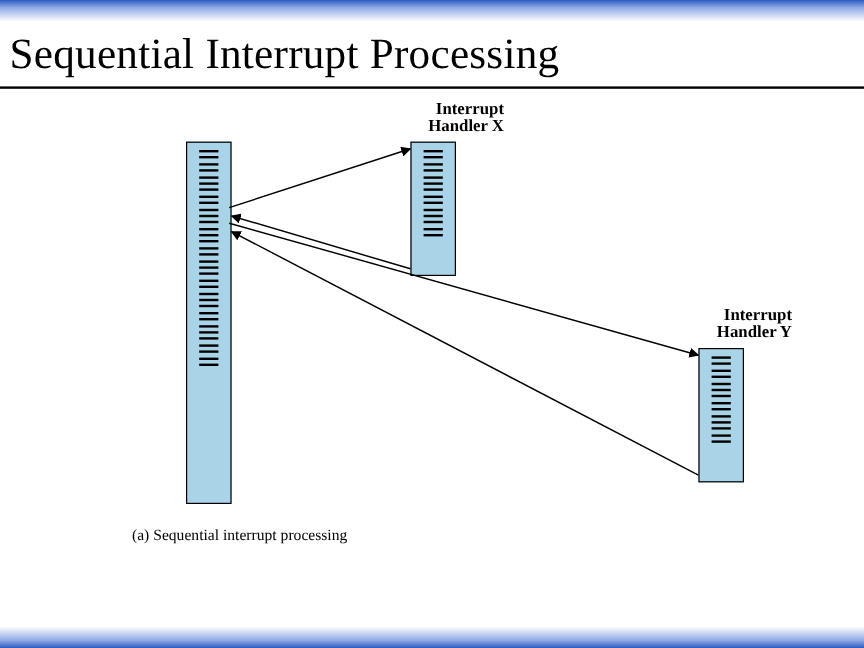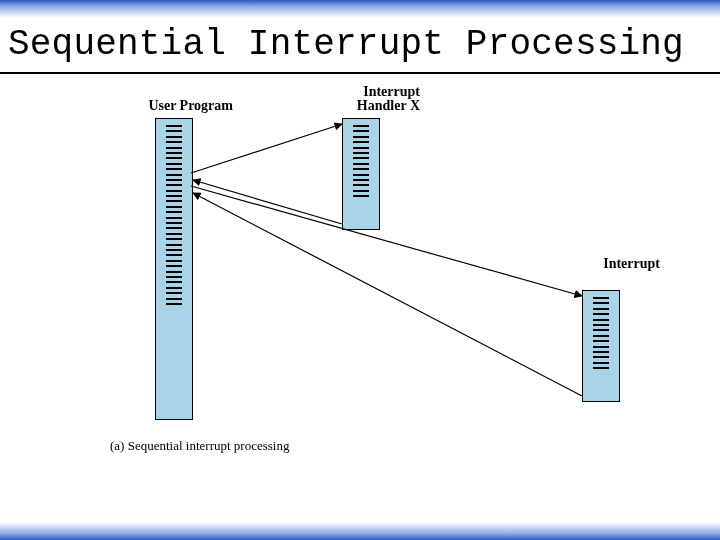--- a/index.html
+++ b/index.html
@@ -1,45 +1,45 @@
 <!DOCTYPE html>
 <html><head>
 <meta charset="utf-8">
 <style>
   html,body{margin:0;padding:0;width:720px;height:540px;font-family:Arial,Helvetica,sans-serif;background:#fff;overflow:hidden}
   .slide{position:relative;width:720px;height:540px}
   .topbar,.botbar{position:absolute;left:0;width:100%;height:18px}
   .topbar{top:0;background:linear-gradient(to bottom,#2b5bc3 0%,#8fa9e6 35%,#ffffff 100%)}
   .botbar{bottom:0;background:linear-gradient(to top,#2b5bc3 0%,#8fa9e6 35%,#ffffff 100%)}
   .divider{position:absolute;left:0;top:72px;width:100%;height:2px;background:#000}
-  .title{position:absolute;left:8px;top:24px;font-size:36px;font-family:Liberation Mono, monospace;letter-spacing:.2px;color:#000}
+  .title{position:absolute;left:8px;top:24px;font-size:36px;font-family:Liberation Serif, serif;letter-spacing:.2px;color:#000}
   .canvas{position:absolute;left:0;top:78px;width:720px;height:440px}
   .label{position:absolute;font-family:"Times New Roman",serif;font-weight:700;font-size:14px;color:#000;text-align:right;line-height:1.1}
   .caption{position:absolute;font-family:"Times New Roman",serif;font-weight:400;font-size:13px;color:#000}
   .box{position:absolute;background:#a9d3e6;border:1px solid #000}
   .ticks{position:absolute;left:50%;transform:translateX(-50%);top:6px;display:flex;flex-direction:column;gap:3.4px}
   .ticks span{display:block;width:16px;height:2px;background:#000}
   svg.lines{position:absolute;left:0;top:0;width:720px;height:440px}
 </style>
 </head>
 <body>
 
 <div class="slide">
   <div class="topbar"></div>
   <div class="title">Sequential Interrupt Processing</div>
   <div class="divider"></div>
 
   <div class="canvas">
 
-    <div class="label" style="left:113px;top:20px;width:120px">User Program</div>
 
     <div class="label" style="left:300px;top:6px;width:120px">Interrupt</div>
     <div class="label" style="left:300px;top:20px;width:120px">Handler X</div>
 
     <div class="label" style="left:540px;top:178px;width:120px">Interrupt</div>
+    <div class="label" style="left:540px;top:192px;width:120px">Handler Y</div>
 
     <div class="box" style="left:155px;top:40px;width:36px;height:300px">
       <div class="ticks" id="ticks-user">
           <span></span>
           <span></span>
           <span></span>
           <span></span>
           <span></span>
           <span></span>
           <span></span>

